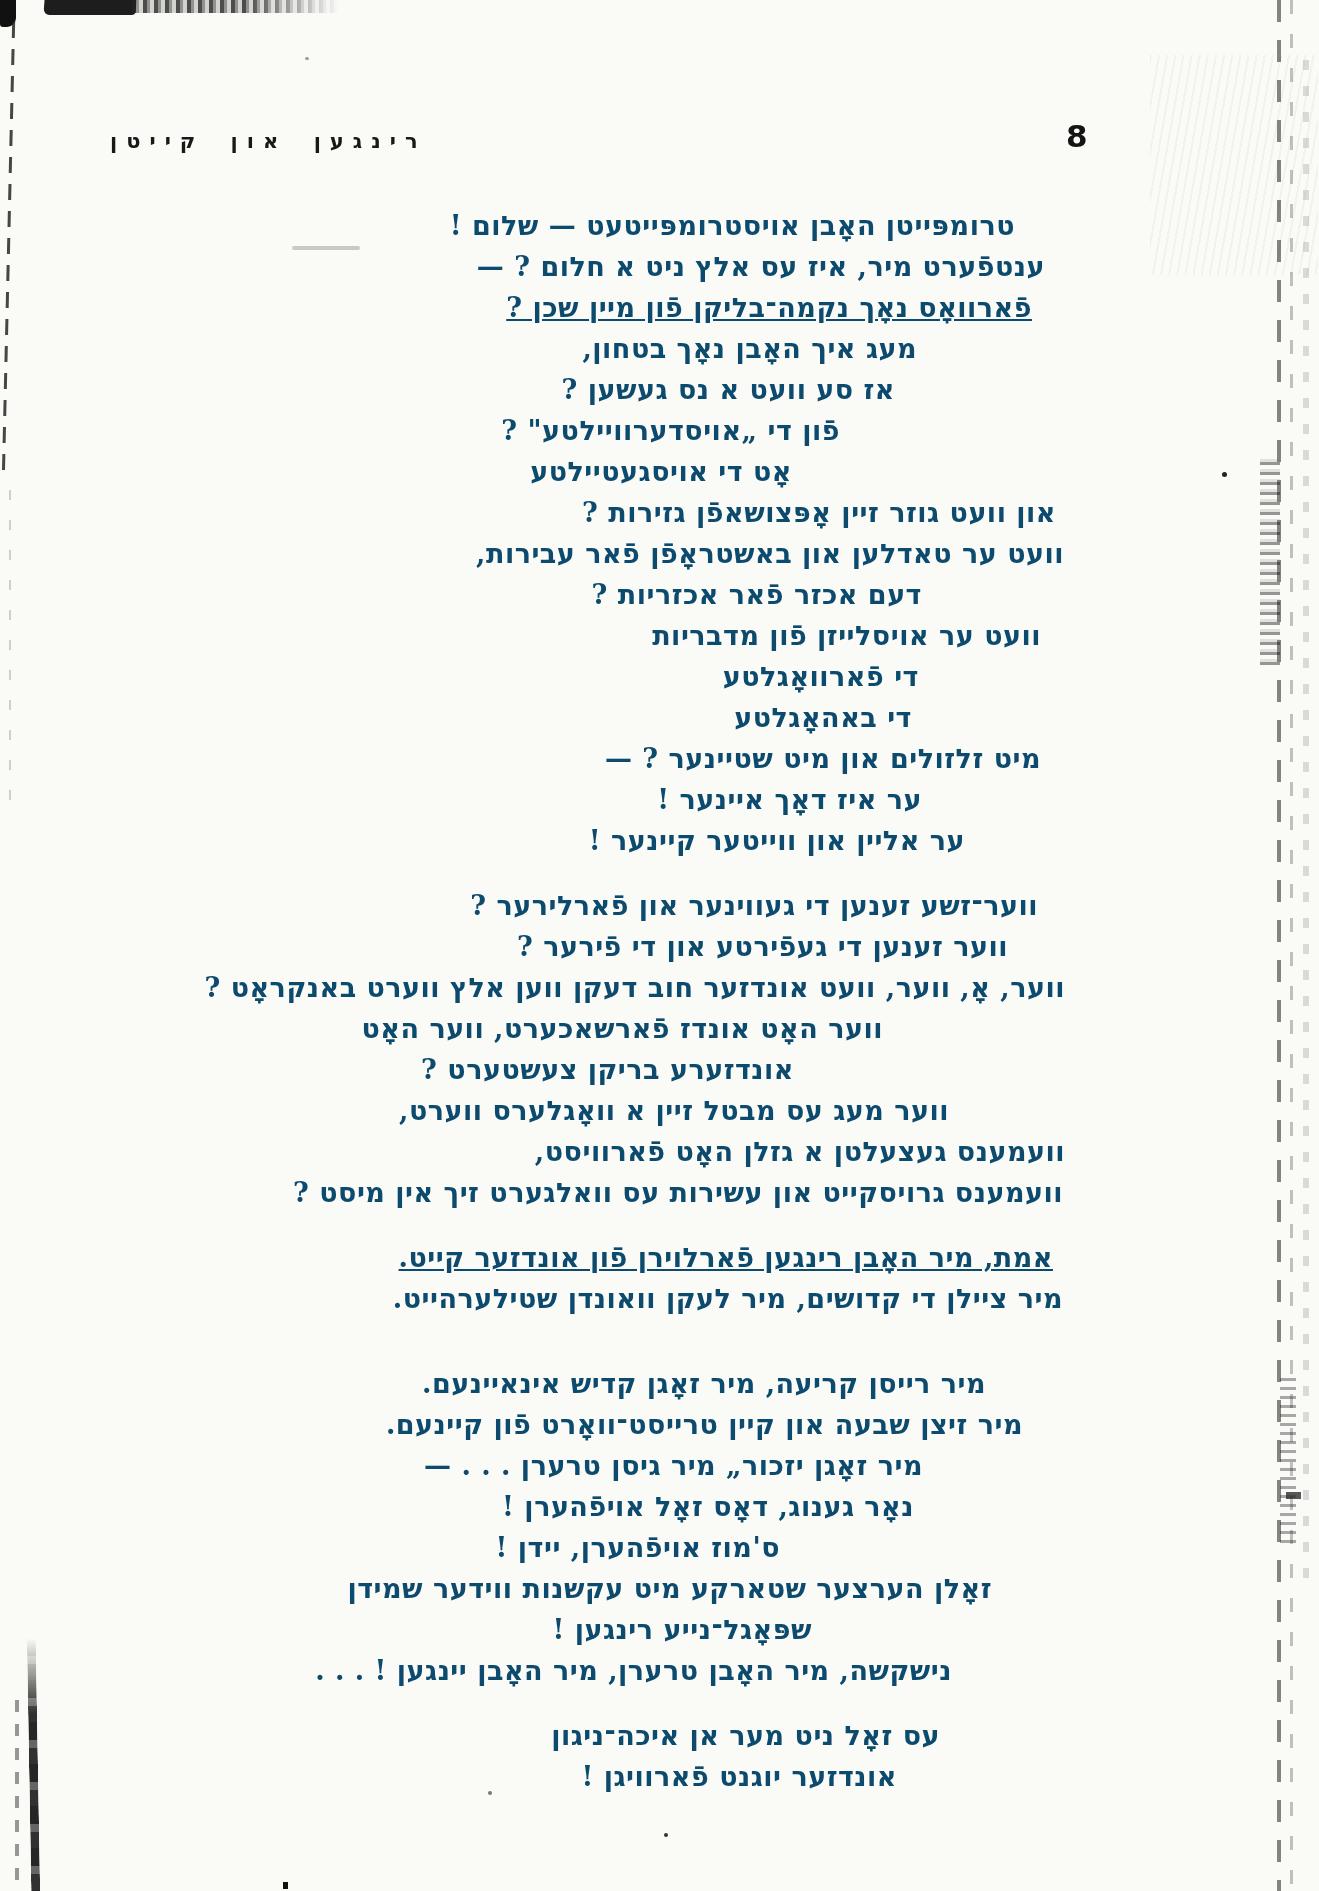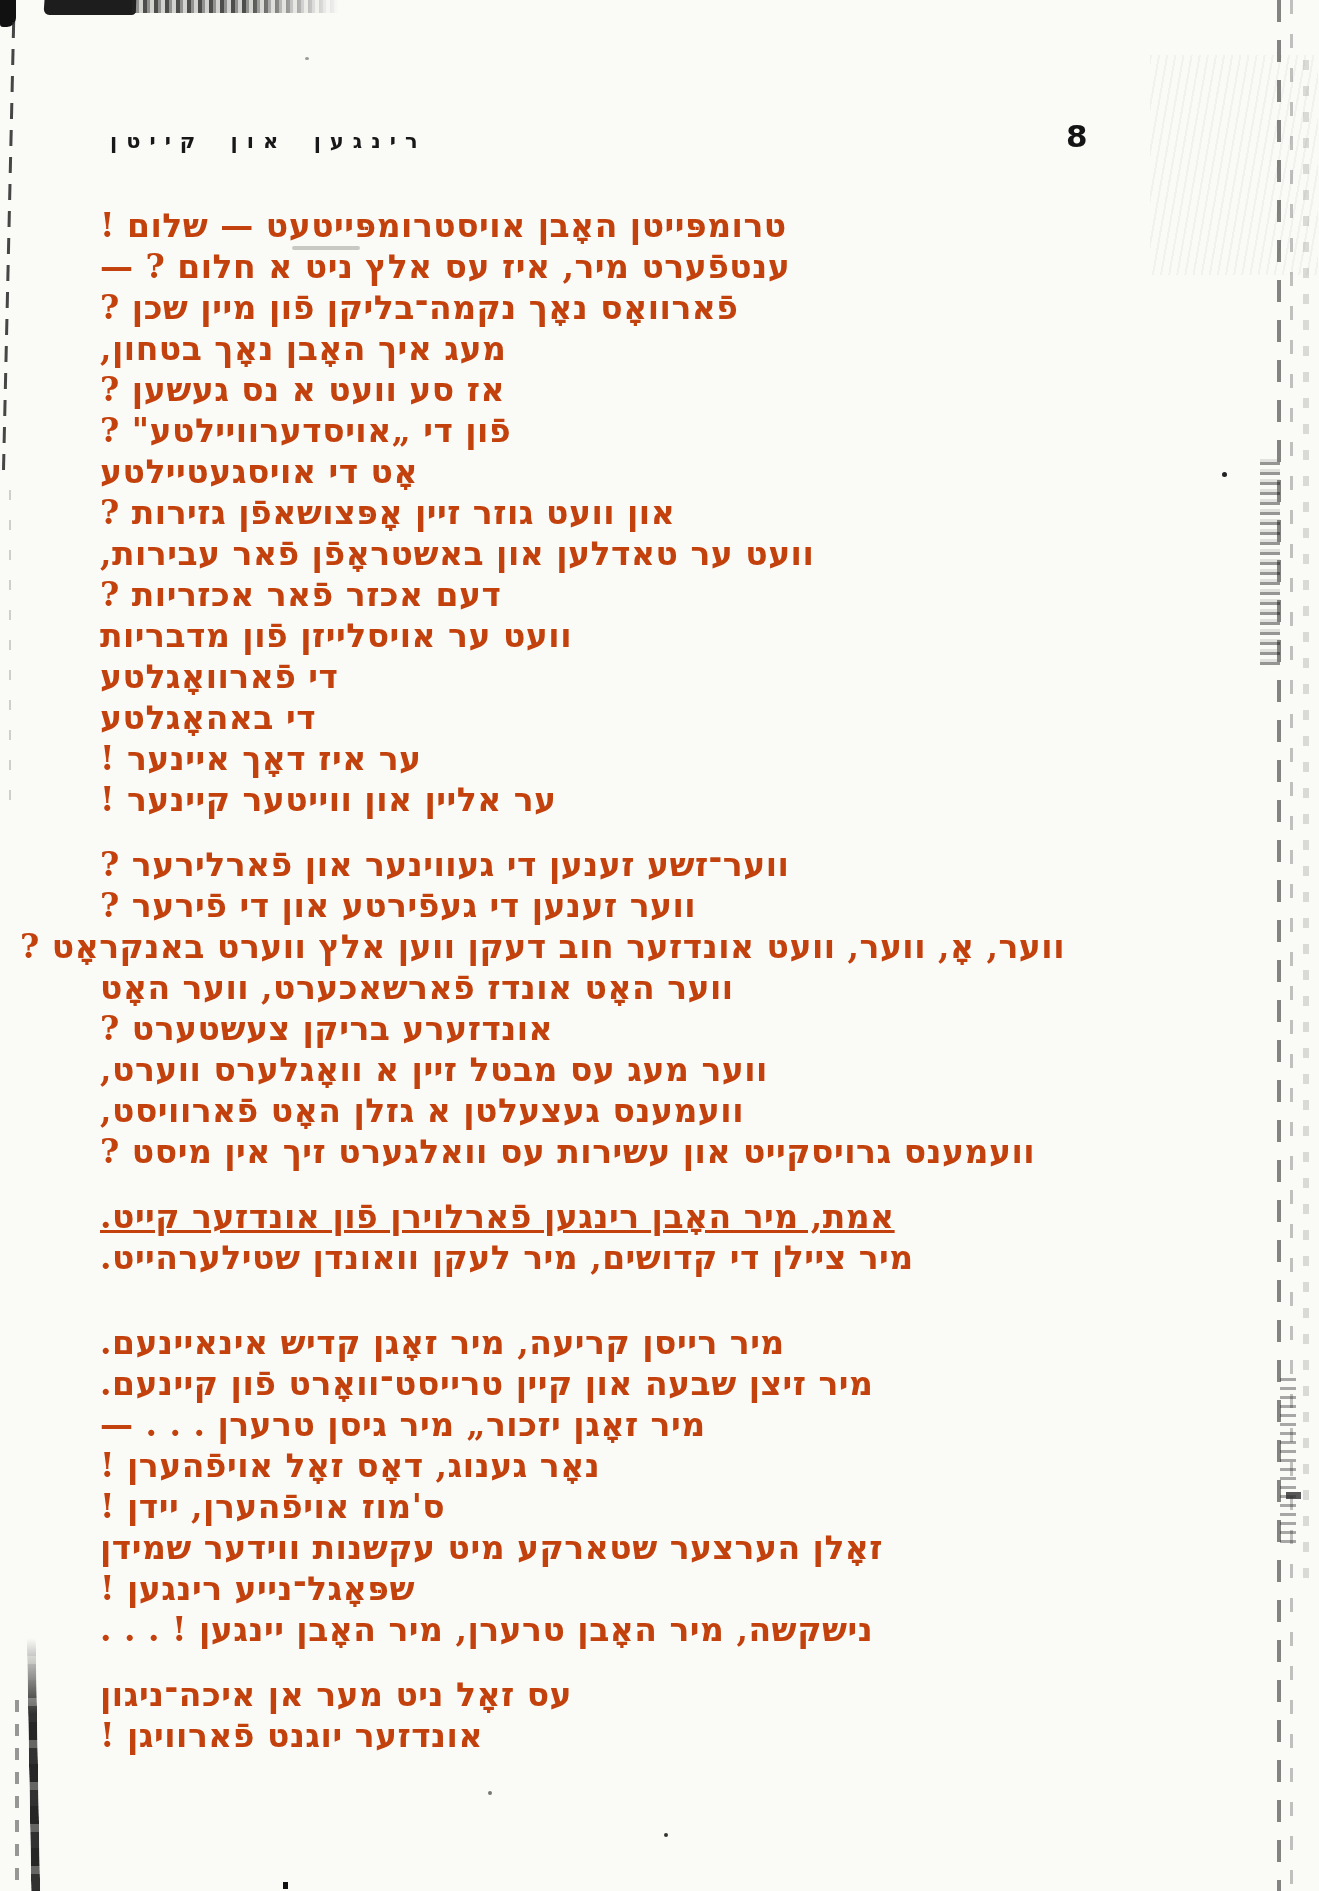--- a/index.html
+++ b/index.html
@@ -21,23 +21,23 @@
   
   .page-number{
     position:absolute;left:1066px;top:118px;
     font-family:"DejaVu Sans",sans-serif;
     font-size:31px;font-weight:bold;color:#141414;
   }
 
   
   .poem{
     position:absolute;top:205px;right:254px;width:965px;
-    direction:rtl;text-align:left;
-    font-size:33px;font-weight:bold;line-height:41px;
-    letter-spacing:.5px;color:#c2410c;
+    direction:rtl;text-align:right;
+    font-size:27px;font-weight:bold;line-height:41px;
+    letter-spacing:.5px;color:#0c4a6e;
     white-space:nowrap;
   }
   .stanza{margin:0 0 24px 0;}
   .stanza:first-child{margin-top:0;}
   .line{height:41px;}
 
   
   .art{position:absolute;pointer-events:none;}
   .corner-blob{left:0;top:0;width:16px;height:27px;background:#111;border-radius:0 0 9px 3px;}
   .top-band-dark{left:44px;top:0;width:92px;height:15px;background:#1d1d1d;border-radius:0 0 4px 6px;transform:skewX(-4deg);}
@@ -125,31 +125,32 @@
   <div class="art speck-4"></div>
   <div class="art speck-5"></div>
 
   <div class="running-title">רינגען און קייטן</div>
   <div class="page-number">8</div>
 
   <div class="poem">
       <div class="stanza">
         <div class="line" style="margin-right: 50px;">טרומפּייטן האָבן אויסטרומפּייטעט — שלום !</div>
         <div class="line" style="margin-right: 20px;">ענטפֿערט מיר, איז עס אלץ ניט א חלום ? —</div>
-        <div class="line" style="">פֿארוואָס נאָך נקמה־בליקן פֿון מיין שכן ?</div>
+        <div class="line" style="margin-right: 33px; text-decoration: underline;">פֿארוואָס נאָך נקמה־בליקן פֿון מיין שכן ?</div>
         <div class="line" style="margin-right: 148px;">מעג איך האָבן נאָך בטחון,</div>
         <div class="line" style="margin-right: 170px;">אז סע וועט א נס געשען ?</div>
         <div class="line" style="margin-right: 225px;">פֿון די „אויסדערוויילטע" ?</div>
         <div class="line" style="margin-right: 273px;">אָט די אויסגעטיילטע</div>
         <div class="line" style="margin-right: 9px;">און וועט גוזר זיין אָפּצושאפֿן גזירות ?</div>
         <div class="line" style="margin-right: 1px;">וועט ער טאדלען און באשטראָפֿן פֿאר עבירות,</div>
         <div class="line" style="margin-right: 143px;">דעם אכזר פֿאר אכזריות ?</div>
         <div class="line" style="margin-right: 24px;">וועט ער אויסלייזן פֿון מדבריות</div>
         <div class="line" style="margin-right: 146px;">די פֿארוואָגלטע</div>
         <div class="line" style="margin-right: 153px;">די באהאָגלטע</div>
+        <div class="line" style="margin-right: 24px;">מיט זלזולים און מיט שטיינער ? —</div>
         <div class="line" style="margin-right: 143px;">ער איז דאָך איינער !</div>
         <div class="line" style="margin-right: 100px;">ער אליין און ווייטער קיינער !</div>
       </div>
       <div class="stanza">
         <div class="line" style="margin-right: 27px;">ווער־זשע זענען די געווינער און פֿארלירער ?</div>
         <div class="line" style="margin-right: 57px;">ווער זענען די געפֿירטע און די פֿירער ?</div>
         <div class="line" style="margin-right: 0px;">ווער, אָ, ווער, וועט אונדזער חוב דעקן ווען אלץ ווערט באנקראָט ?</div>
         <div class="line" style="margin-right: 182px;">ווער האָט אונדז פֿארשאכערט, ווער האָט</div>
         <div class="line" style="margin-right: 271px;">אונדזערע בריקן צעשטערט ?</div>
         <div class="line" style="margin-right: 116px;">ווער מעג עס מבטל זיין א וואָגלערס ווערט,</div>

